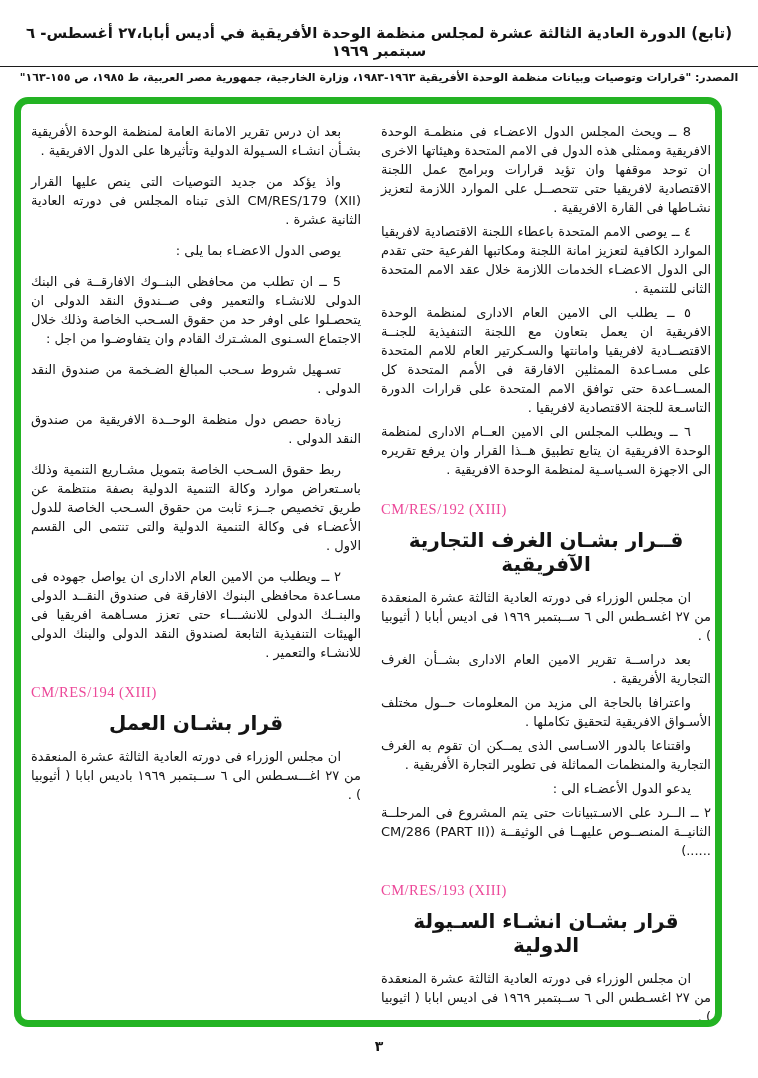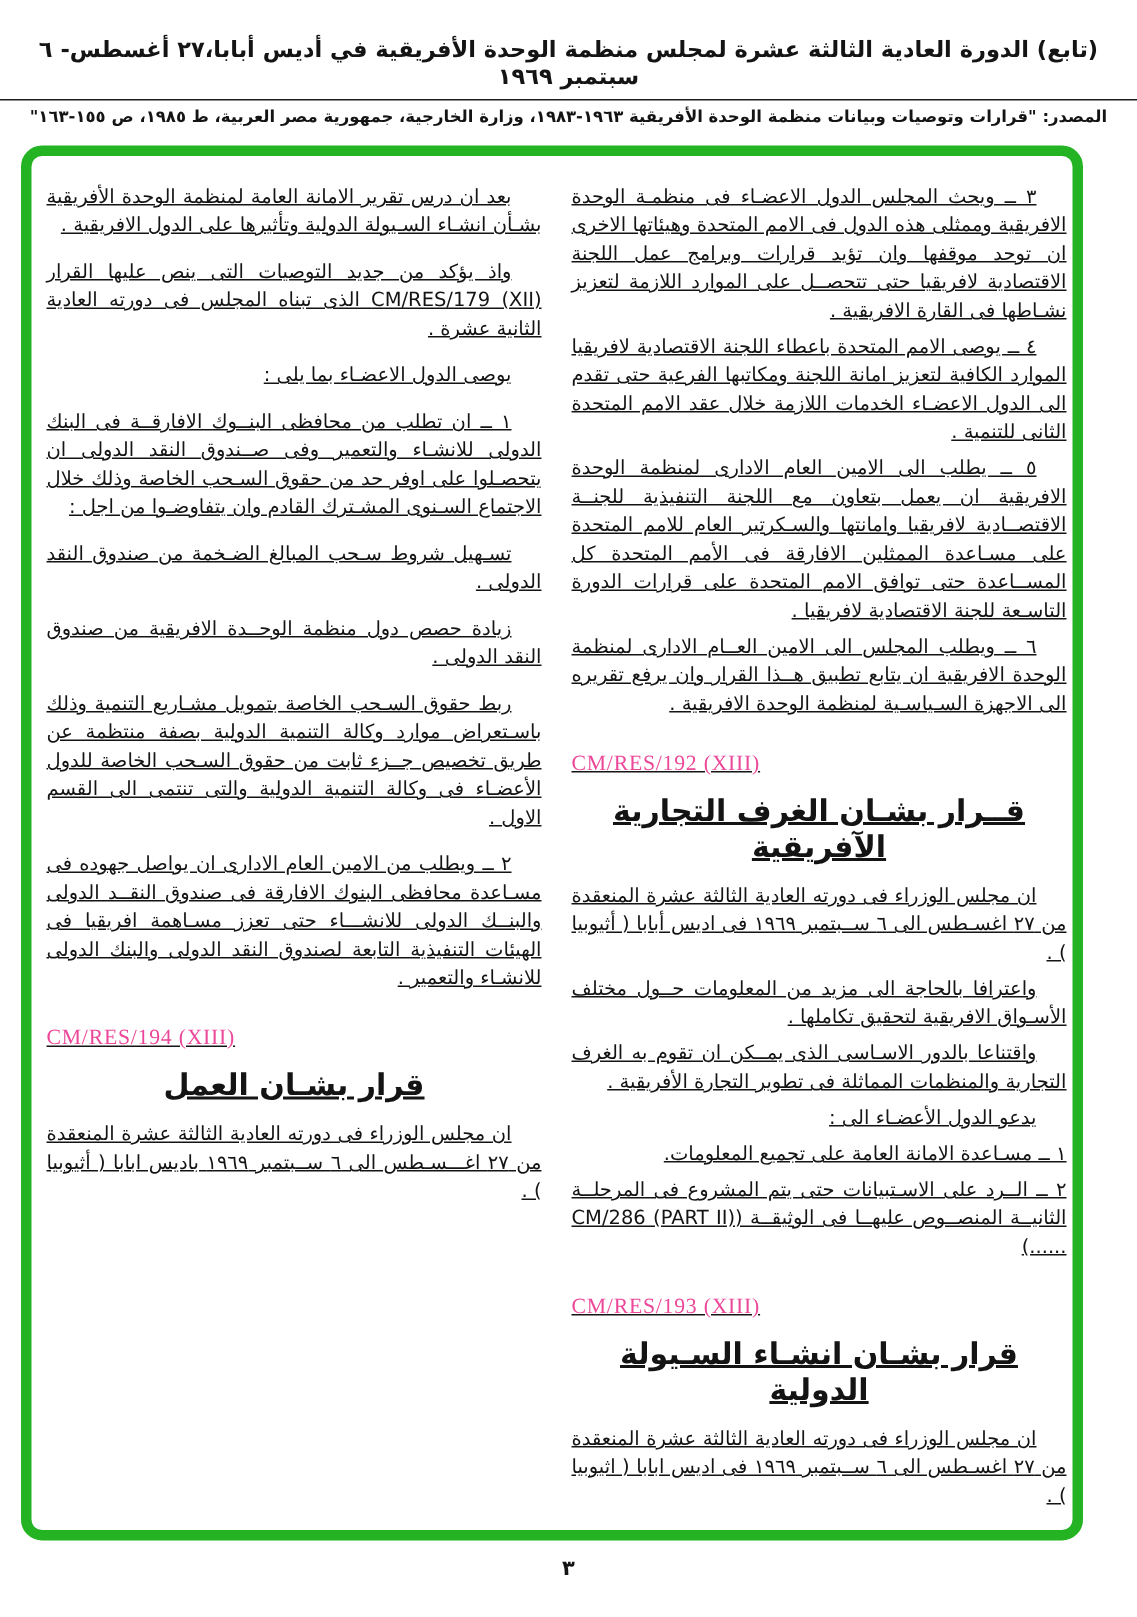--- a/index.html
+++ b/index.html
@@ -46,21 +46,21 @@
     background: #ffffff;
     padding: 18px 4px 0 10px;
   }
   .columns {
     direction: rtl;
     display: flex;
     flex-direction: row;
     gap: 20px;
     height: 100%;
   }
-  .col { flex: 1 1 0; min-width: 0; text-decoration: underline; }
+  .col { flex: 1 1 0; min-width: 0; }
 
   
   .para, .item {
     direction: rtl;
     text-align: justify;
     text-justify: inter-word;
     font-size: 13px;
     line-height: 19px;
     margin-bottom: 5px;
   }
@@ -101,42 +101,42 @@
 <header class="hdr">
   <div class="hdr-title">(تابع) الدورة العادية الثالثة عشرة لمجلس منظمة الوحدة الأفريقية في أديس أبابا،٢٧ أغسطس- ٦ سبتمبر ١٩٦٩</div>
   <hr class="hdr-rule">
   <div class="hdr-source">المصدر: "قرارات وتوصيات وبيانات منظمة الوحدة الأفريقية ١٩٦٣-١٩٨٣، وزارة الخارجية، جمهورية مصر العربية، ط ١٩٨٥، ص ١٥٥-١٦٣"</div>
 </header>
 
 <div class="frame" style="border-color: rgb(35, 179, 35);">
   <div class="columns">
 
     <div class="col col-right">
-      <p class="para">٣ ــ ويحث المجلس الدول الاعضـاء فى منظمـة الوحدة الافريقية وممثلى هذه الدول فى الامم المتحدة وهيئاتها الاخرى ان توحد موقفها وان تؤيد قرارات وبرامج عمل اللجنة الاقتصادية لافريقيا حتى تتحصــل على الموارد اللازمة لتعزيز نشـاطها فى القارة الافريقية .</p>
+      <p class="para">8 ــ ويحث المجلس الدول الاعضـاء فى منظمـة الوحدة الافريقية وممثلى هذه الدول فى الامم المتحدة وهيئاتها الاخرى ان توحد موقفها وان تؤيد قرارات وبرامج عمل اللجنة الاقتصادية لافريقيا حتى تتحصــل على الموارد اللازمة لتعزيز نشـاطها فى القارة الافريقية .</p>
       <p class="para">٤ ــ يوصى الامم المتحدة باعطاء اللجنة الاقتصادية لافريقيا الموارد الكافية لتعزيز امانة اللجنة ومكاتبها الفرعية حتى تقدم الى الدول الاعضـاء الخدمات اللازمة خلال عقد الامم المتحدة الثانى للتنمية .</p>
       <p class="para">٥ ــ يطلب الى الامين العام الادارى لمنظمة الوحدة الافريقية ان يعمل بتعاون مع اللجنة التنفيذية للجنــة الاقتصــادية لافريقيا وامانتها والسـكرتير العام للامم المتحدة على مسـاعدة الممثلين الافارقة فى الأمم المتحدة كل المســاعدة حتى توافق الامم المتحدة على قرارات الدورة التاسـعة للجنة الاقتصادية لافريقيا .</p>
       <p class="para">٦ ــ ويطلب المجلس الى الامين العــام الادارى لمنظمة الوحدة الافريقية ان يتابع تطبيق هــذا القرار وان يرفع تقريره الى الاجهزة السـياسـية لمنظمة الوحدة الافريقية .</p>
       <p class="res-label">CM/RES/192 (XIII)</p>
       <h3 class="res-heading">قــرار بشـان الغرف التجارية الآفريقية</h3>
       <p class="para">ان مجلس الوزراء فى دورته العادية الثالثة عشرة المنعقدة من ٢٧ اغسـطس الى ٦ ســبتمبر ١٩٦٩ فى اديس أبابا ( أثيوبيا ) .</p>
+      <p class="para">بعد دراســة تقرير الامين العام الادارى بشــأن الغرف التجارية الأفريقية .</p>
       <p class="para">واعترافا بالحاجة الى مزيد من المعلومات حــول مختلف الأسـواق الافريقية لتحقيق تكاملها .</p>
       <p class="para">واقتناعا بالدور الاسـاسى الذى يمــكن ان تقوم به الغرف التجارية والمنظمات المماثلة فى تطوير التجارة الأفريقية .</p>
       <p class="para">يدعو الدول الأعضـاء الى :</p>
-      <p class="item">١ ــ مسـاعدة الامانة العامة على تجميع المعلومات.</p>
       <p class="item">٢ ــ الــرد على الاسـتبيانات حتى يتم المشروع فى المرحلــة الثانيــة المنصــوص عليهــا فى الوثيقــة ‏(CM/286 (PART II) ......)</p>
       <p class="res-label">CM/RES/193 (XIII)</p>
       <h3 class="res-heading">قرار بشـان انشـاء السـيولة الدولية</h3>
       <p class="para">ان مجلس الوزراء فى دورته العادية الثالثة عشرة المنعقدة من ٢٧ اغسـطس الى ٦ ســبتمبر ١٩٦٩ فى اديس ابابا ( اثيوبيا ) .</p>
     </div>
 
     <div class="col col-left">
       <p class="para">بعد ان درس تقرير الامانة العامة لمنظمة الوحدة الأفريقية بشـأن انشـاء السـيولة الدولية وتأثيرها على الدول الافريقية .</p>
       <p class="para">واذ يؤكد من جديد التوصيات التى ينص عليها القرار ‏CM/RES/179 (XII)‏ الذى تبناه المجلس فى دورته العادية الثانية عشرة .</p>
       <p class="para">يوصى الدول الاعضـاء بما يلى :</p>
-      <p class="para">١ ــ ان تطلب من محافظى البنــوك الافارقــة فى البنك الدولى للانشـاء والتعمير وفى صــندوق النقد الدولى ان يتحصـلوا على اوفر حد من حقوق السـحب الخاصة وذلك خلال الاجتماع السـنوى المشـترك القادم وان يتفاوضـوا من اجل :</p>
+      <p class="para">5 ــ ان تطلب من محافظى البنــوك الافارقــة فى البنك الدولى للانشـاء والتعمير وفى صــندوق النقد الدولى ان يتحصـلوا على اوفر حد من حقوق السـحب الخاصة وذلك خلال الاجتماع السـنوى المشـترك القادم وان يتفاوضـوا من اجل :</p>
       <p class="para">تسـهيل شروط سـحب المبالغ الضـخمة من صندوق النقد الدولى .</p>
       <p class="para">زيادة حصص دول منظمة الوحــدة الافريقية من صندوق النقد الدولى .</p>
       <p class="para">ربط حقوق السـحب الخاصة بتمويل مشـاريع التنمية وذلك باسـتعراض موارد وكالة التنمية الدولية بصفة منتظمة عن طريق تخصيص جــزء ثابت من حقوق السـحب الخاصة للدول الأعضـاء فى وكالة التنمية الدولية والتى تنتمى الى القسم الاول .</p>
       <p class="para">٢ ــ ويطلب من الامين العام الادارى ان يواصل جهوده فى مسـاعدة محافظى البنوك الافارقة فى صندوق النقــد الدولى والبنــك الدولى للانشـــاء حتى تعزز مسـاهمة افريقيا فى الهيئات التنفيذية التابعة لصندوق النقد الدولى والبنك الدولى للانشـاء والتعمير .</p>
       <p class="res-label">CM/RES/194 (XIII)</p>
       <h3 class="res-heading">قرار بشـان العمل</h3>
       <p class="para">ان مجلس الوزراء فى دورته العادية الثالثة عشرة المنعقدة من ٢٧ اغـــسـطس الى ٦ ســبتمبر ١٩٦٩ باديس ابابا ( أثيوبيا ) .</p>
     </div>
 
   </div>

